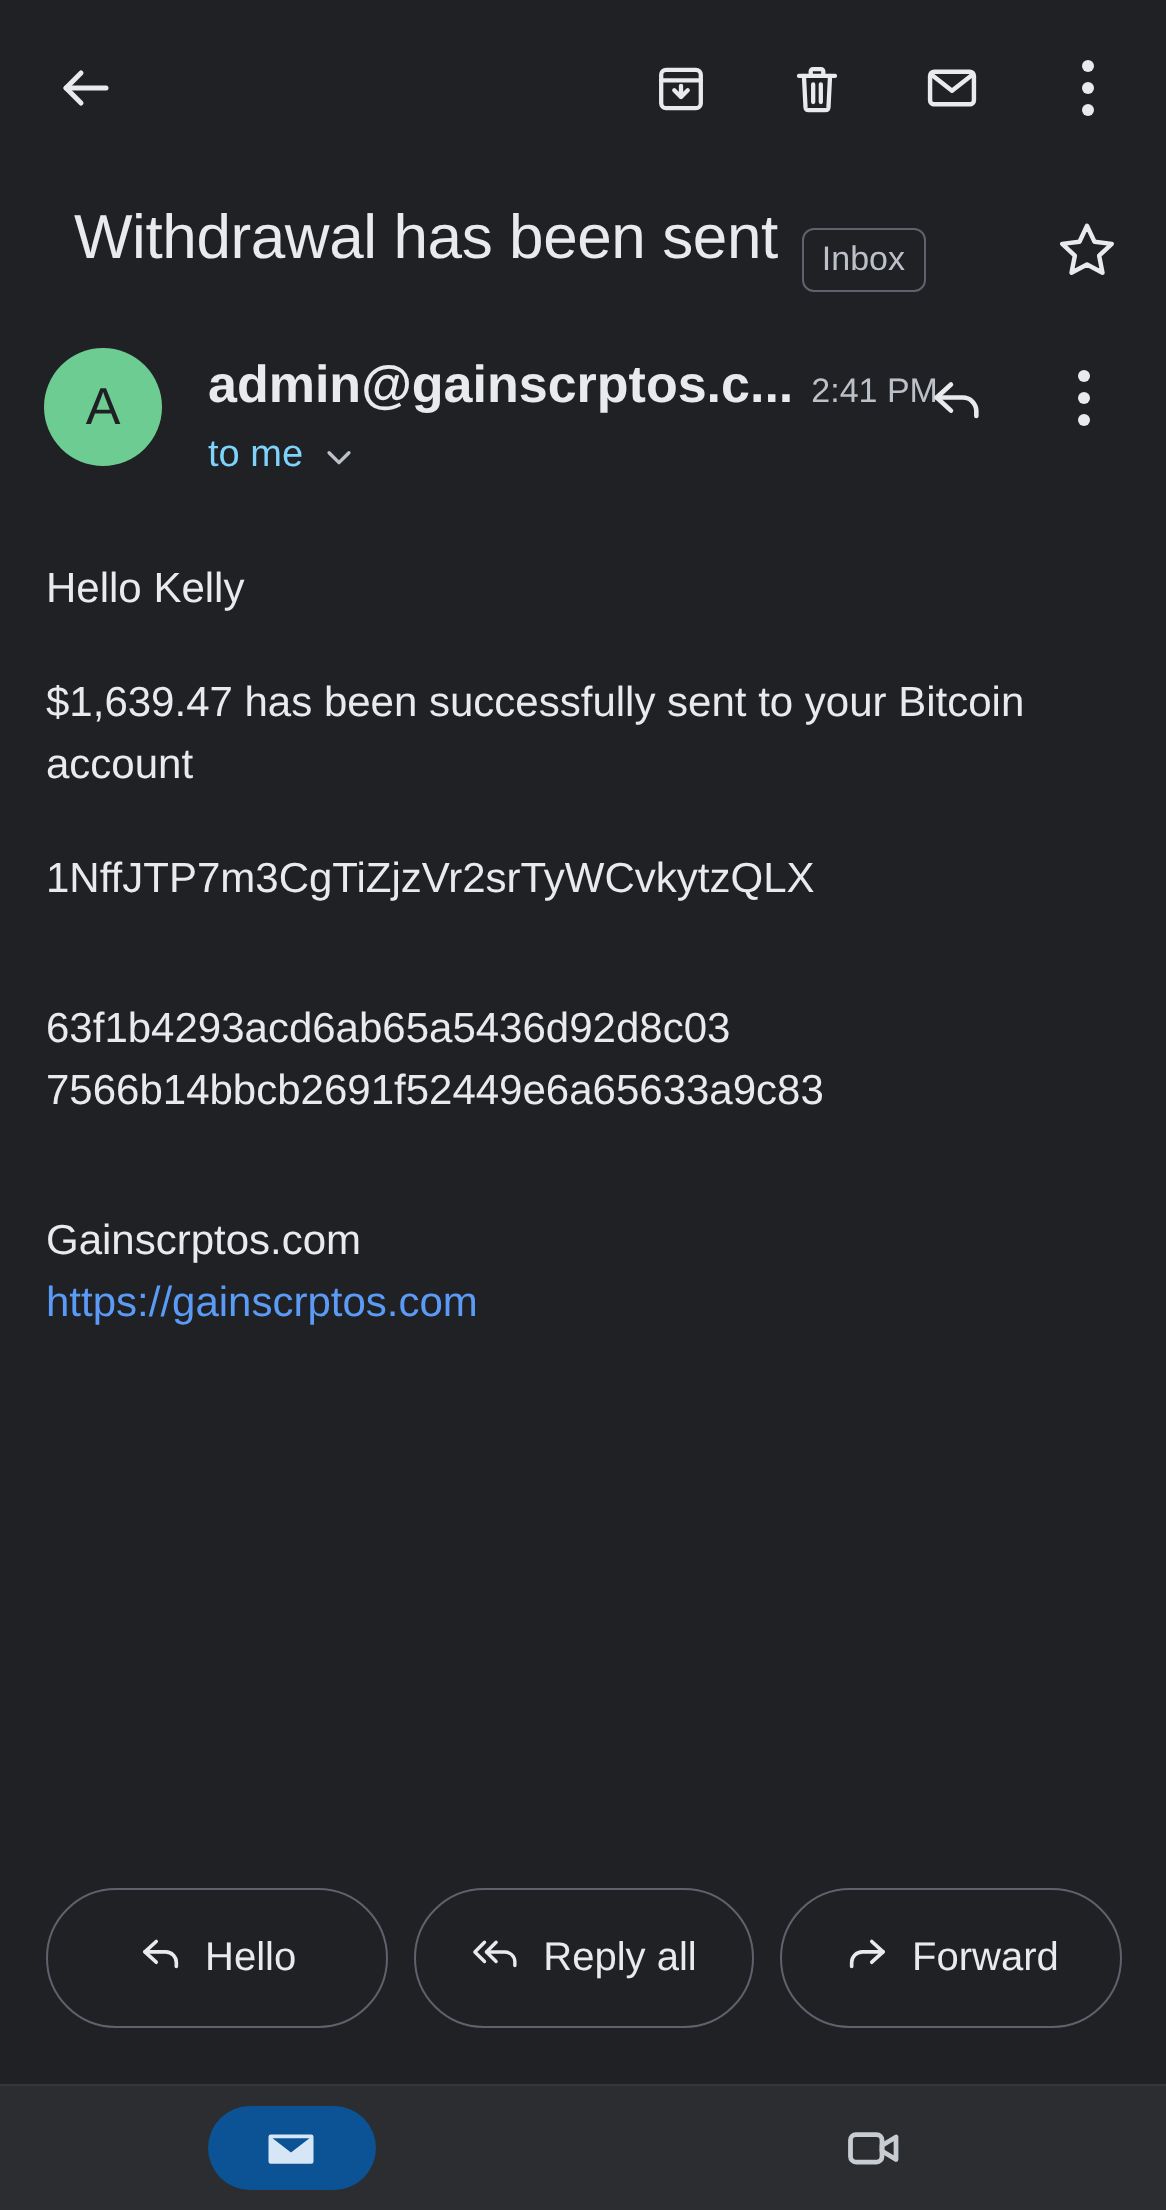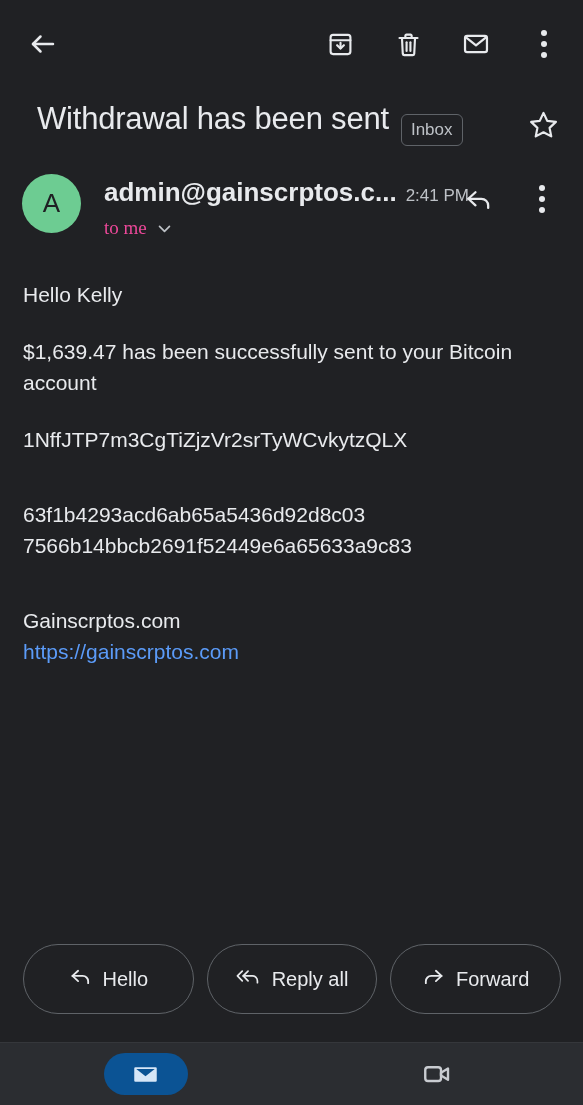--- a/index.html
+++ b/index.html
@@ -114,21 +114,21 @@
   .sender-time {
     color: #bdc1c6;
     font-size: 17px;
     margin-left: 9px;
     white-space: nowrap;
   }
   .sender-line2 {
     display: flex; align-items: center;
     margin-top: 9px;
   }
-  .to-me { color: #ec4899; font-size: 19px; font-family: Liberation Serif, serif; }
+  .to-me { color: #7dd3fc; font-size: 19px; }
   .chev { margin-left: 9px; color: #bdc1c6; display: flex; }
   .sender-actions {
     margin-left: auto;
     display: flex;
     align-items: center;
     gap: 22px;
     padding-top: 6px;
   }
 
   

